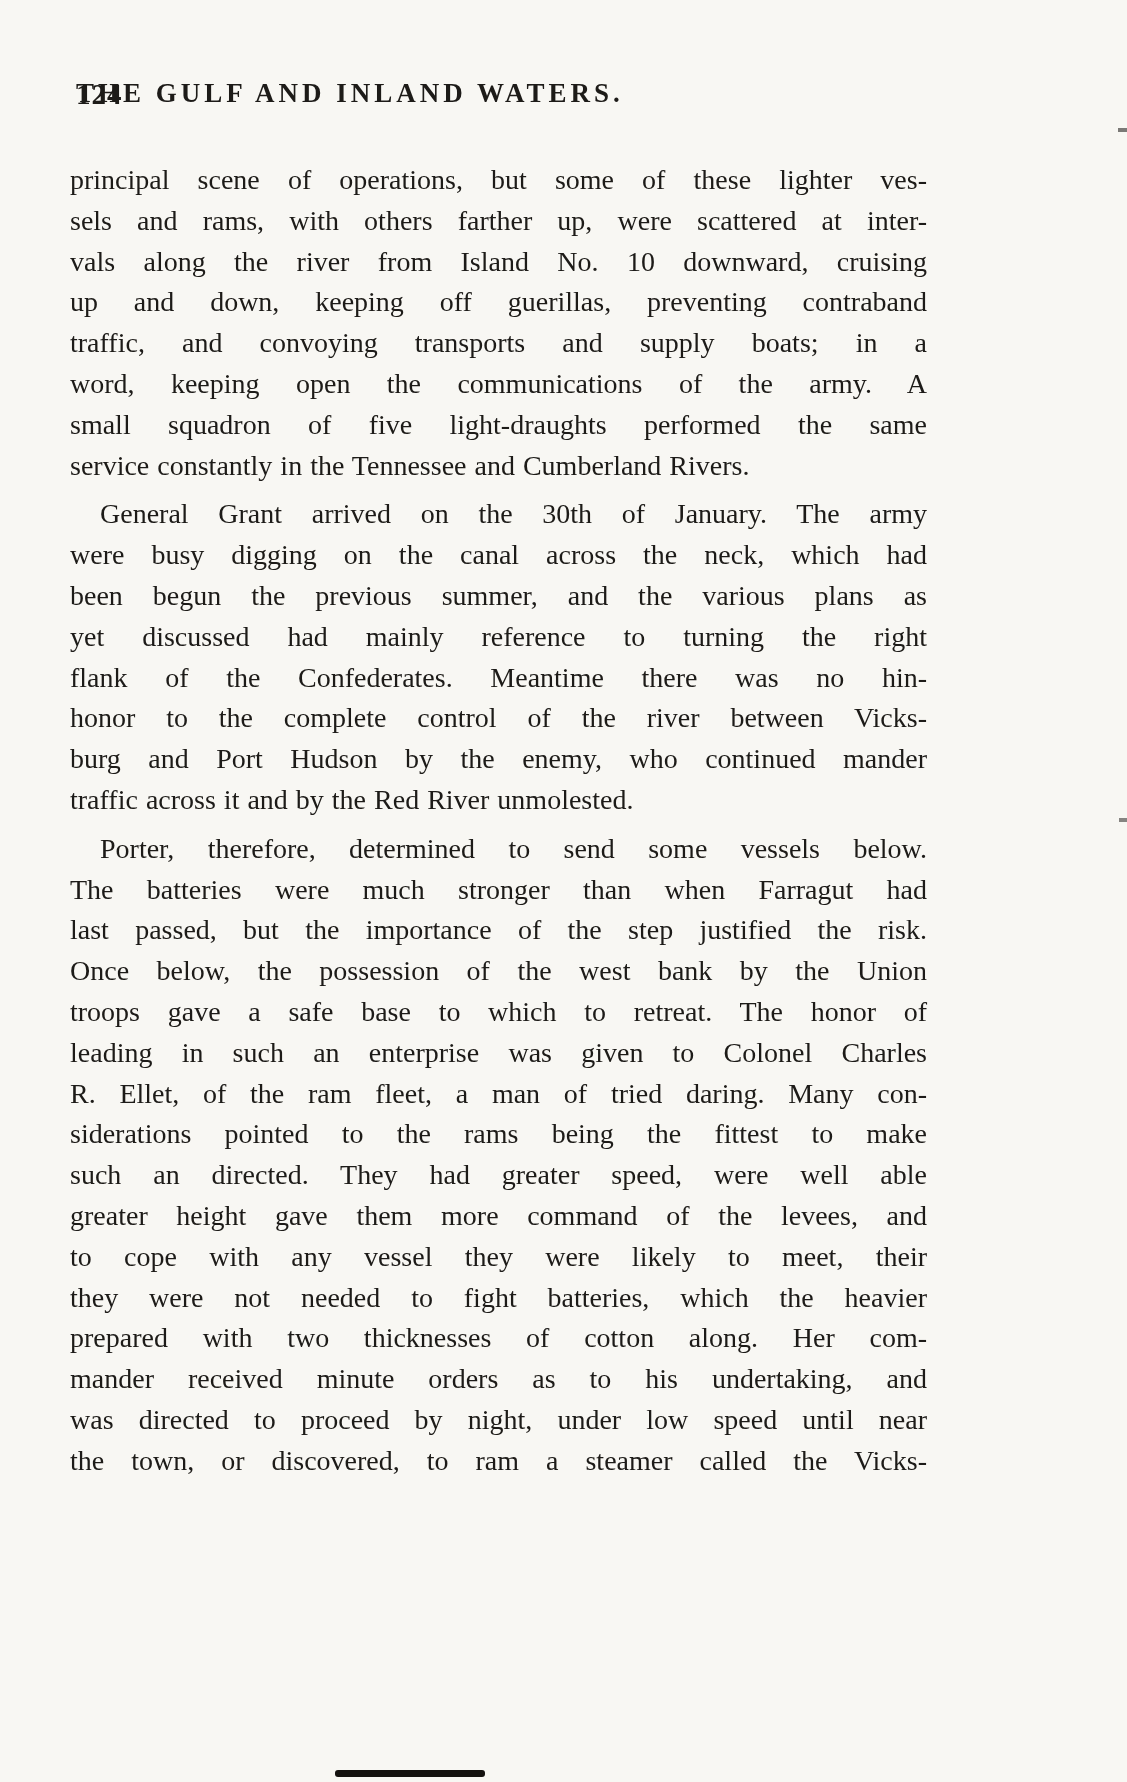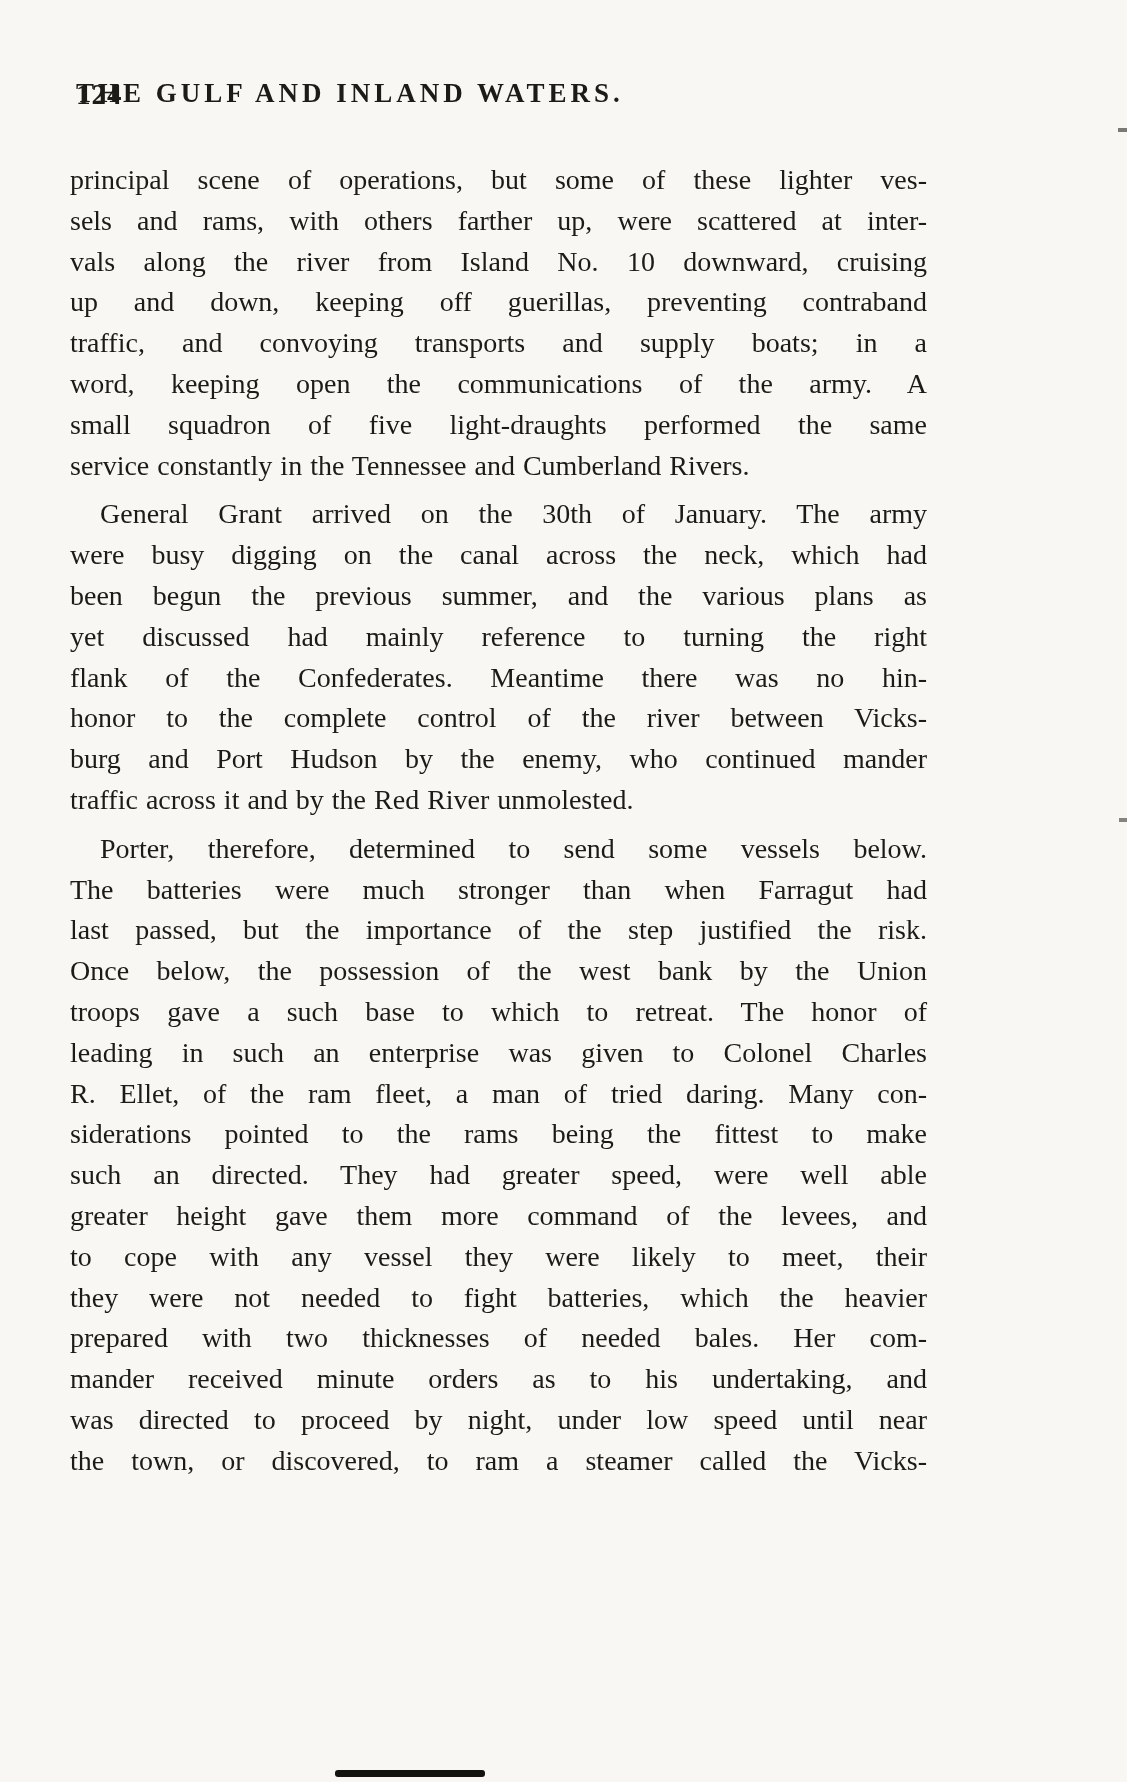--- a/index.html
+++ b/index.html
@@ -118,29 +118,29 @@
         <div class="line">flank of the Confederates.  Meantime there was no hin-</div>
         <div class="line">honor to the complete control of the river between Vicks-</div>
         <div class="line">burg and Port Hudson by the enemy, who continued mander</div>
         <div class="line last">traffic across it and by the Red River unmolested.</div>
       </div>
       <div class="paragraph">
         <div class="line indent">Porter, therefore, determined to send some vessels below.</div>
         <div class="line">The batteries were much stronger than when Farragut had</div>
         <div class="line">last passed, but the importance of the step justified the risk.</div>
         <div class="line">Once below, the possession of the west bank by the Union</div>
-        <div class="line">troops gave a such base to which to retreat.  The honor of</div>
+        <div class="line">troops gave a safe base to which to retreat.  The honor of</div>
         <div class="line">leading in such an enterprise was given to Colonel Charles</div>
         <div class="line">R. Ellet, of the ram fleet, a man of tried daring.  Many con-</div>
         <div class="line">siderations pointed to the rams being the fittest to make</div>
         <div class="line">such an directed.  They had greater speed, were well able</div>
         <div class="line">greater height gave them more command of the levees, and</div>
         <div class="line">to cope with any vessel they were likely to meet, their</div>
         <div class="line">they were not needed to fight batteries, which the heavier</div>
-        <div class="line">prepared with two thicknesses of needed bales.  Her com-</div>
+        <div class="line">prepared with two thicknesses of cotton along.  Her com-</div>
         <div class="line">mander received minute orders as to his undertaking, and</div>
         <div class="line">was directed to proceed by night, under low speed until near</div>
         <div class="line">the town, or discovered, to ram a steamer called the Vicks-</div>
       </div>
     </div>
 
   <div class="artifact bottom-bar"></div>
   <div class="artifact edge-tick-1"></div>
   <div class="artifact edge-tick-2"></div>
 </div>

